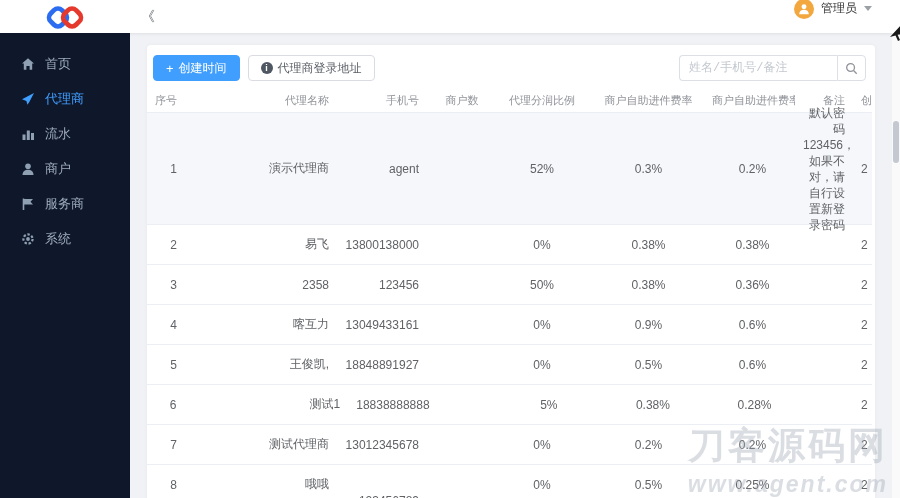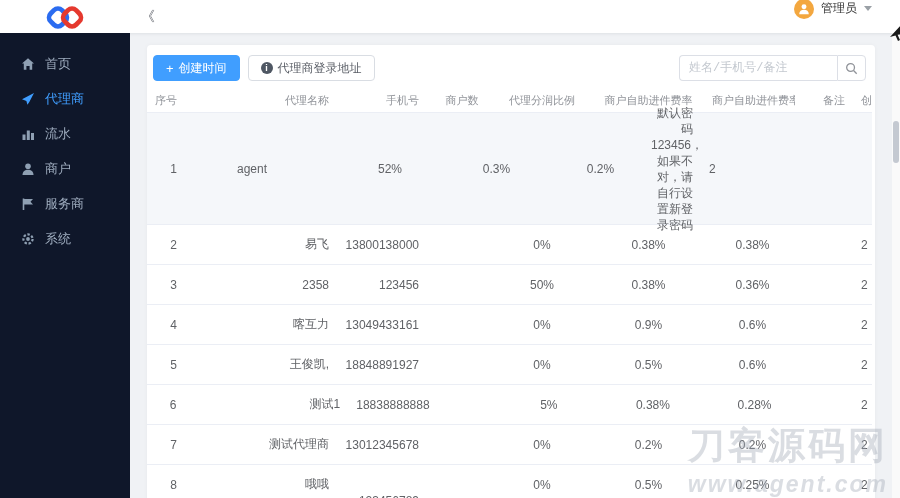--- a/index.html
+++ b/index.html
@@ -193,20 +193,21 @@
           <div class="hcell cell ac" style="width: 70px;">商户数</div>
           <div class="hcell cell ac" style="width: 90px;">代理分润比例</div>
           <div class="hcell cell ac" style="width: 123px;">商户自助进件费率</div>
           <div class="hcell cell ac" style="width: 85px;">商户自助进件费率</div>
           <div class="hcell cell al" style="width: 58px;">备注</div>
           <div class="hcell cell al" style="width: 19px;">创建时间</div>
         </div>
       <div id="tbody">
           <div class="trow tall">
             <div class="cell al" style="width: 38px;">1</div>
+            <div class="cell al" style="width: 152px;">演示代理商</div>
             <div class="cell al" style="width: 90px;">agent</div>
             <div class="cell ac" style="width: 70px;"></div>
             <div class="cell ac" style="width: 90px;">52%</div>
             <div class="cell ac" style="width: 123px;">0.3%</div>
             <div class="cell ac" style="width: 85px;">0.2%</div>
             <div class="cell al wrap" style="width: 58px;">默认密码123456，如果不对，请自行设置新登录密码</div>
             <div class="cell al" style="width: 19px;">2</div>
           </div>
           <div class="trow">
             <div class="cell al" style="width: 38px;">2</div>

